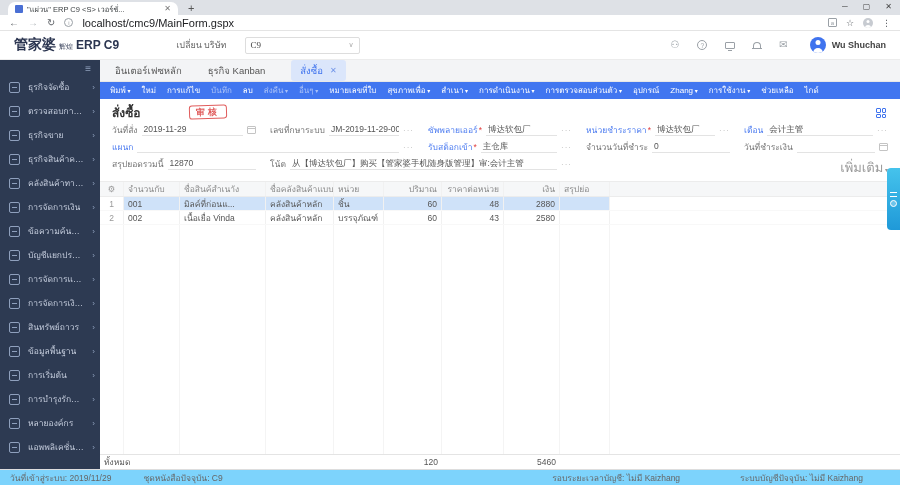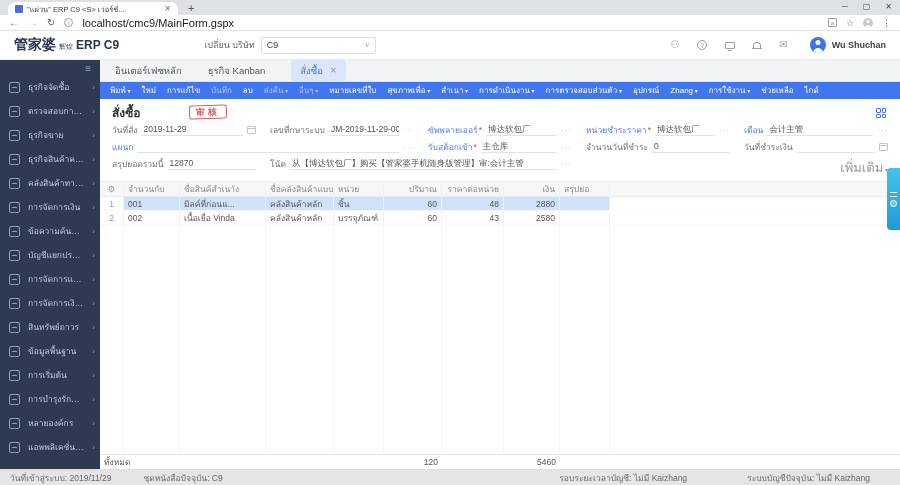--- a/index.html
+++ b/index.html
@@ -36,21 +36,21 @@
   .logo-sub { font-size:7px; margin:0 3px; }
   .logo-prod { font-size:12px; font-weight:bold; }
   .search { margin-left:42px; width:150px; display:flex; align-items:center; gap:5px;
     border-bottom:1px solid #e6e6e6; height:17px; padding:0 2px; }
   .mag { width:7px; height:7px; border:1px solid #b9b9b9; border-radius:50%; position:relative; flex:none; }
   .mag::after { content:""; position:absolute; width:4px; height:1px; background:#b9b9b9;
     transform:rotate(45deg); right:-3px; bottom:-1px; }
   .search input { border:none; outline:none; width:100%; font-size:8.5px; color:#555; background:transparent;
     font-family:inherit; }
   .search input::placeholder { color:#c2c2c2; }
-  .company { margin-left:85px; display:flex; align-items:center; gap:6px; color:#666; }
+  .company { margin-left:57px; display:flex; align-items:center; gap:18px; color:#666;font-family:Liberation Serif, serif; }
   .cselect { width:115px; height:17px; border:1px solid #ddd; border-radius:2px; display:flex;
     align-items:center; padding:0 5px; color:#444; }
   .cselect .carr { margin-left:auto; color:#aaa; font-size:7px; }
   .hicons { margin-left:auto; display:flex; align-items:center; gap:18px; color:#9aa0a6; }
   .glyph-icon { font-size:10px; color:#9aa0a6; line-height:10px; }
   .help-circle { width:10px; height:10px; border:1px solid #9aa0a6; border-radius:50%; font-size:6.5px;
     display:flex; align-items:center; justify-content:center; }
   .monitor { width:10px; height:7px; border:1px solid #9aa0a6; border-radius:1px; position:relative; }
   .monitor::after { content:""; position:absolute; left:2px; right:2px; bottom:-3px; height:1px; background:#9aa0a6; }
   .bell { width:8px; height:7px; border:1px solid #9aa0a6; border-bottom:none; border-radius:5px 5px 0 0; position:relative; }
@@ -135,25 +135,25 @@
   .tamt { grid-column:8; justify-content:flex-end; }
 
   
   .sidehandle { position:absolute; right:0; top:108px; width:13px; height:62px;
     background:linear-gradient(#45c3ec,#1f99d8); border-radius:4px 0 0 4px; display:flex;
     flex-direction:column; align-items:center; justify-content:center; gap:3px; }
   .sidehandle .bar { width:7px; height:1px; background:#fff; }
   .sidehandle .circ { width:7px; height:7px; border:1px solid #fff; border-radius:50%; background:rgba(255,255,255,.3); }
 
   
-  .statusbar { height:16px; background:#e5e5e5; border-top:1px solid #ddd; display:flex;
+  .statusbar { height:16px; background:#7dd3fc; border-top:1px solid #ddd; display:flex;
     align-items:center; padding:0 10px; font-size:8.5px; color:#666;justify-content:space-between; }
   .sb2 { margin-left:32px; }
   .sbspacer { flex:1; }
-  .sb4 { margin-left:60px; margin-right:20px; }
+  .sb4 { margin-left:60px; margin-right:27px; }
 </style>
 </head>
 <body>
 
 <div class="tabstrip">
   <div class="btab">
     <span class="favicon"></span>
     <span class="btab-title">"แผ่วน" ERP C9 &lt;S&gt; เวอร์ชั่...</span>
     <span class="btab-close">✕</span>
   </div>

